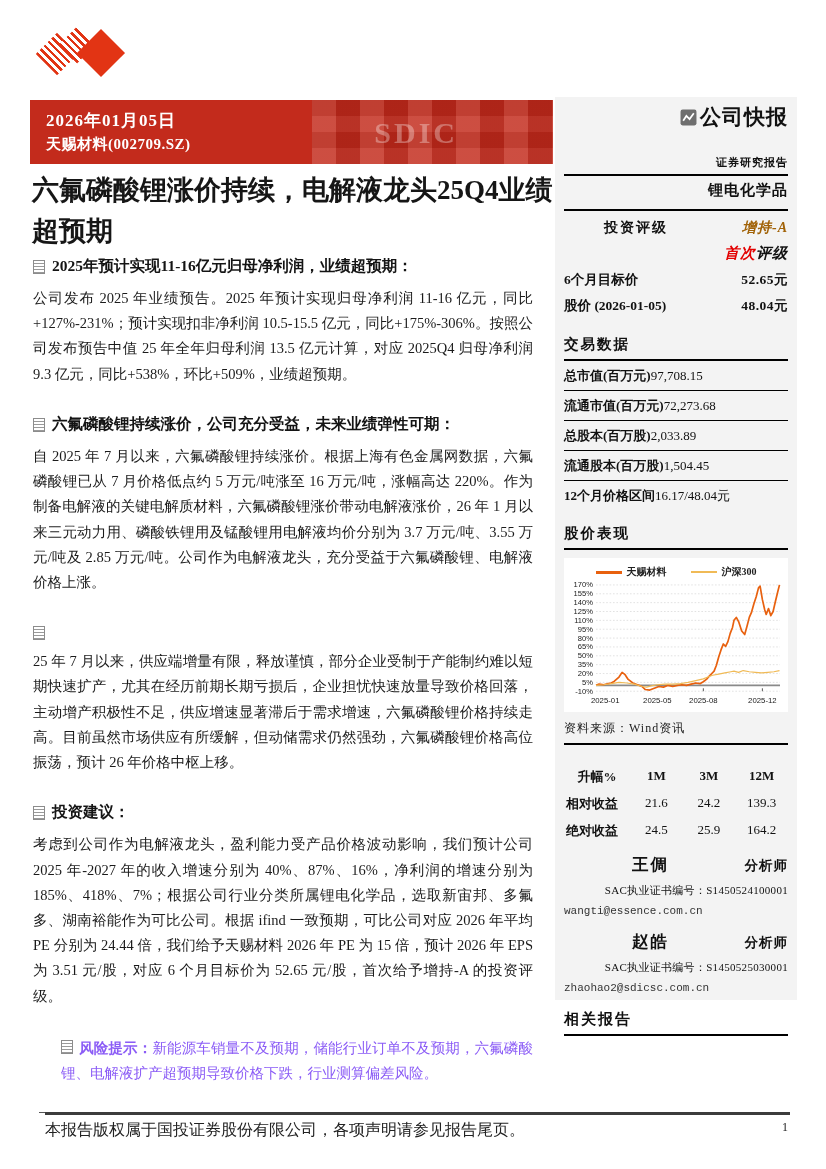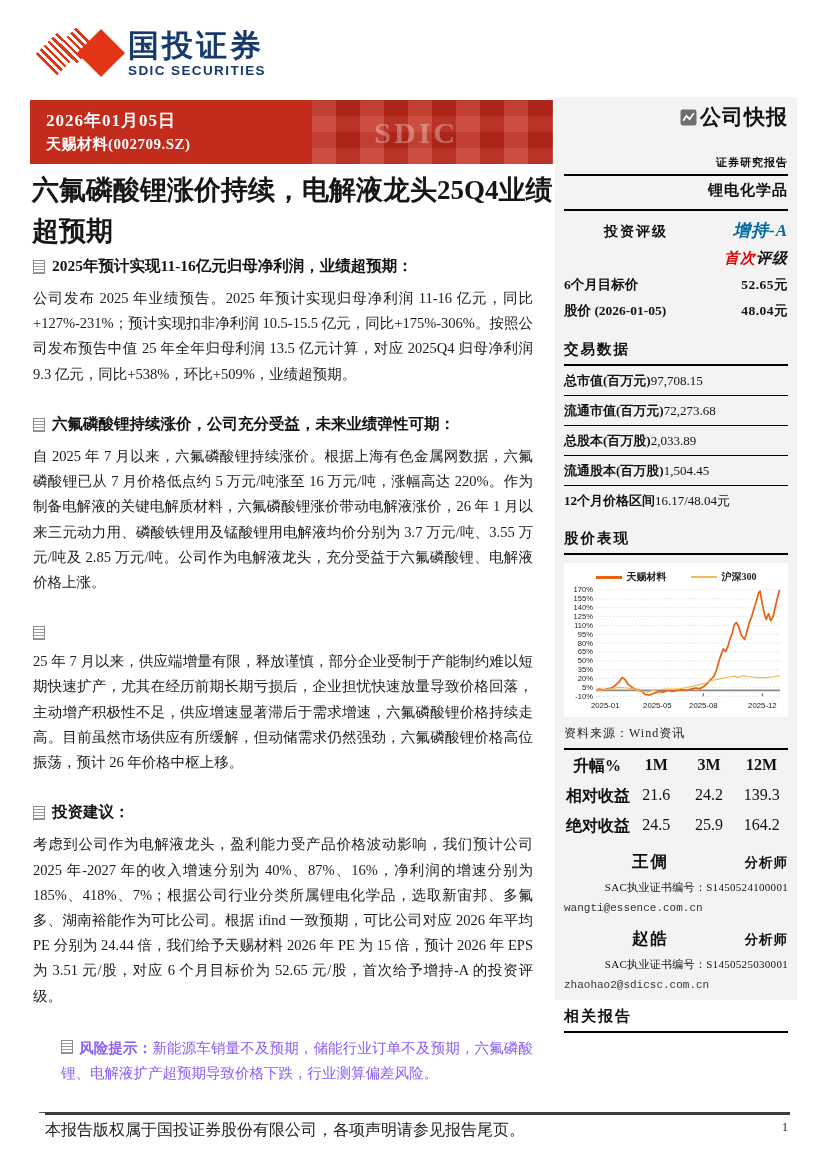--- a/index.html
+++ b/index.html
@@ -44,42 +44,42 @@
   .sidebar{position:absolute;left:555px;top:97px;width:242px;height:903px;background:#f3f3f3;
            font-family:"Liberation Serif","DejaVu Serif",serif;}
   .sb-inner{padding:4px 9px 0 9px;}
   .report-type{display:flex;justify-content:flex-end;align-items:center;gap:3px;margin-top:2px;}
   .report-type-text{font-size:21px;font-weight:bold;color:#111;letter-spacing:1px;}
   .report-category{text-align:right;font-size:11px;font-weight:bold;margin-top:24px;letter-spacing:1px;}
   .rule2{border:none;border-top:2px solid #000;margin:4px 0 0 0;}
   .industry{text-align:right;font-size:15px;font-weight:bold;padding:5px 0 5px 0;letter-spacing:1px;}
   .rating-row{display:flex;justify-content:space-between;align-items:baseline;margin-top:8px;}
   .rating-label{font-size:14px;font-weight:bold;margin-left:40px;letter-spacing:2px;}
-  .rating-value{font-size:17px;font-weight:bold;font-style:italic;color:#0369a1;letter-spacing:1px;}
+  .rating-value{font-size:14px;font-weight:bold;font-style:italic;color:#a16207;letter-spacing:1px;}
   .first-row{text-align:right;font-size:15px;font-weight:bold;font-style:italic;margin-top:7px;letter-spacing:1px;}
   .first-red{color:#e30000;}
   .kv{display:flex;justify-content:space-between;align-items:baseline;margin-top:8px;font-size:13.5px;font-weight:bold;}
   .kv .v{letter-spacing:0.5px;}
 
   .block-title{font-size:14.5px;font-weight:bold;letter-spacing:2px;padding-bottom:5px;border-bottom:2px solid #000;}
   .trade{margin-top:20px;}
   .trow{display:flex;align-items:baseline;padding:6px 0 5px 0;border-bottom:1.2px solid #000;}
   .trow:last-child{border-bottom:none;}
   .trow .tl{font-size:13px;font-weight:bold;}
   .trow .tv{font-size:13px;}
 
   .chartblk{margin-top:14px;}
   .chart-box{background:#ffffff;margin-top:8px;padding:6px 2px 2px 2px;}
   .legend{display:flex;justify-content:center;gap:24px;align-items:center;height:16px;}
   .leg-item{display:flex;align-items:center;gap:5px;font-size:10px;font-weight:bold;color:#222;}
   .leg-swatch{display:inline-block;width:26px;height:0;border-top-style:solid;}
   .source{font-size:12px;margin-top:8px;color:#222;letter-spacing:1px;}
 
   .perf{margin-top:6px;border-top:2px solid #000;display:grid;grid-template-columns:66px 1fr 1fr 1fr;
-        padding-top:6px;row-gap:9px;font-size:16px;}
+        padding-top:23px;row-gap:9px;font-size:13px;}
   .perf .h{font-weight:bold;text-align:center;}
   .perf .h0{font-weight:bold;text-align:center;}
   .perf .c{text-align:center;}
   .perf .r0{font-weight:bold;text-align:left;padding-left:2px;}
 
   .analyst{margin-top:14px;}
   .an-row{display:flex;justify-content:space-between;align-items:baseline;}
   .an-name{font-size:16.5px;font-weight:bold;margin-left:68px;letter-spacing:2px;}
   .an-title{font-size:13.5px;font-weight:bold;letter-spacing:1px;}
   .an-cert{text-align:right;font-size:11px;margin-top:7px;letter-spacing:0.3px;}
@@ -97,24 +97,20 @@
 </head>
 <body>
 
 <div class="page">
 
   <div class="logo">
     <div class="logo-marks">
       <div class="d d1"></div>
         <div class="d d2"></div>
         <div class="d d3"></div>
-    </div>
-    <div class="logo-text">
-      <span class="logo-cn">国投证券</span>
-      <span class="logo-en">SDIC SECURITIES</span>
     </div>
   </div>
 
   <div class="banner">
     <span class="banner-wm">SDIC</span>
     <span class="banner-date">2026年01月05日</span>
     <span class="banner-stock">天赐材料(002709.SZ)</span>
   </div>
 
   <div class="title">六氟磷酸锂涨价持续，电解液龙头25Q4业绩超预期</div>

